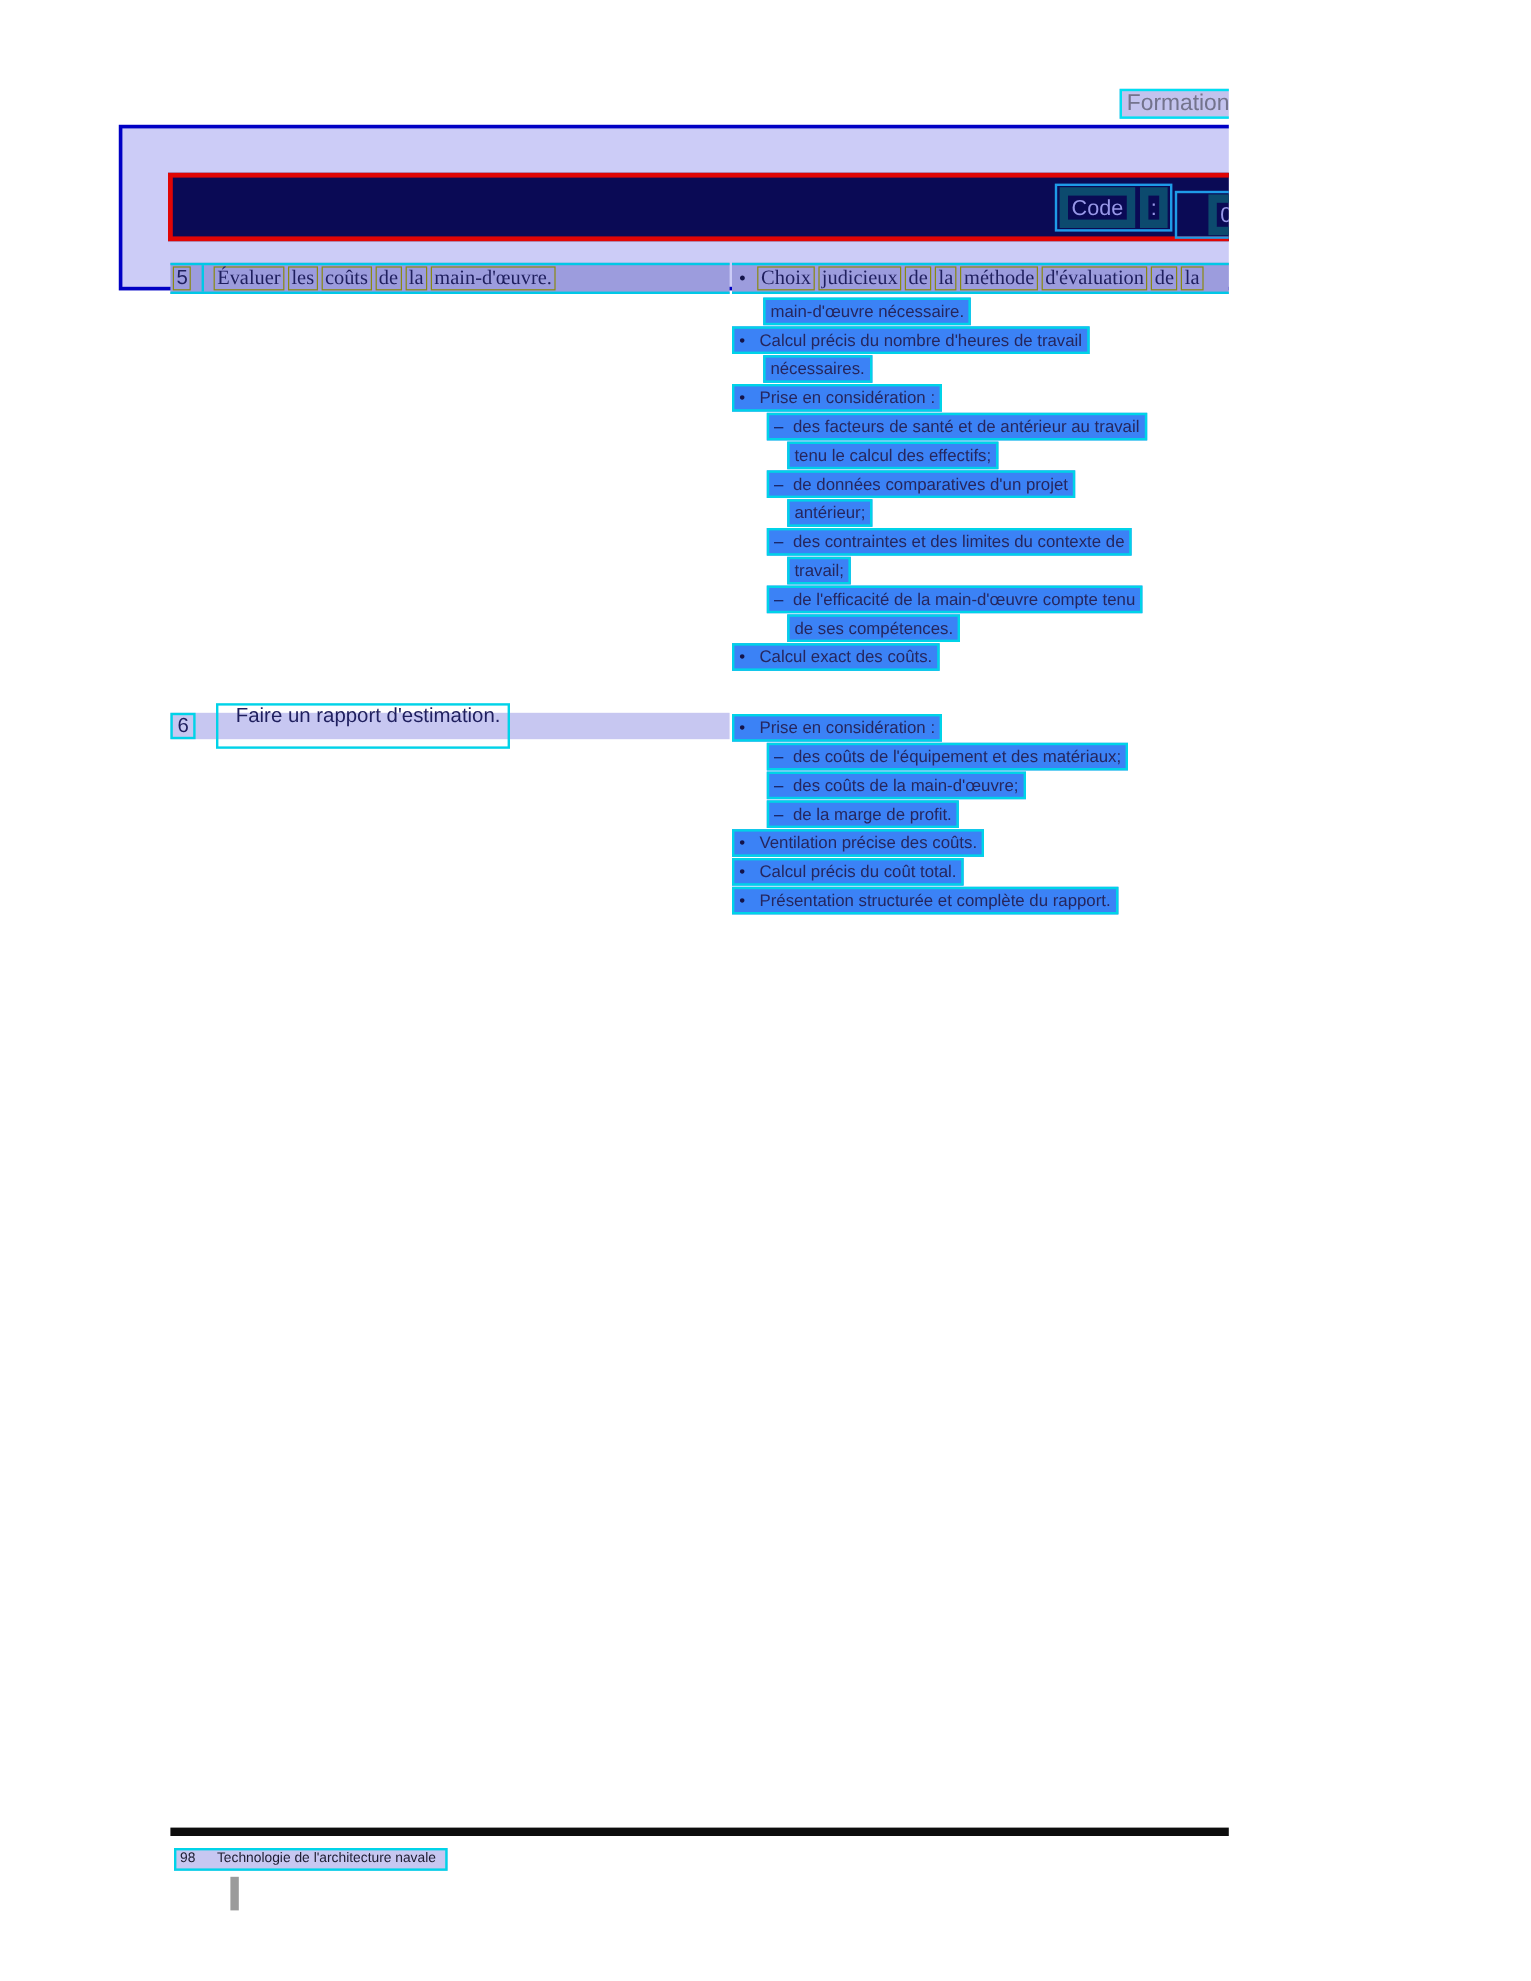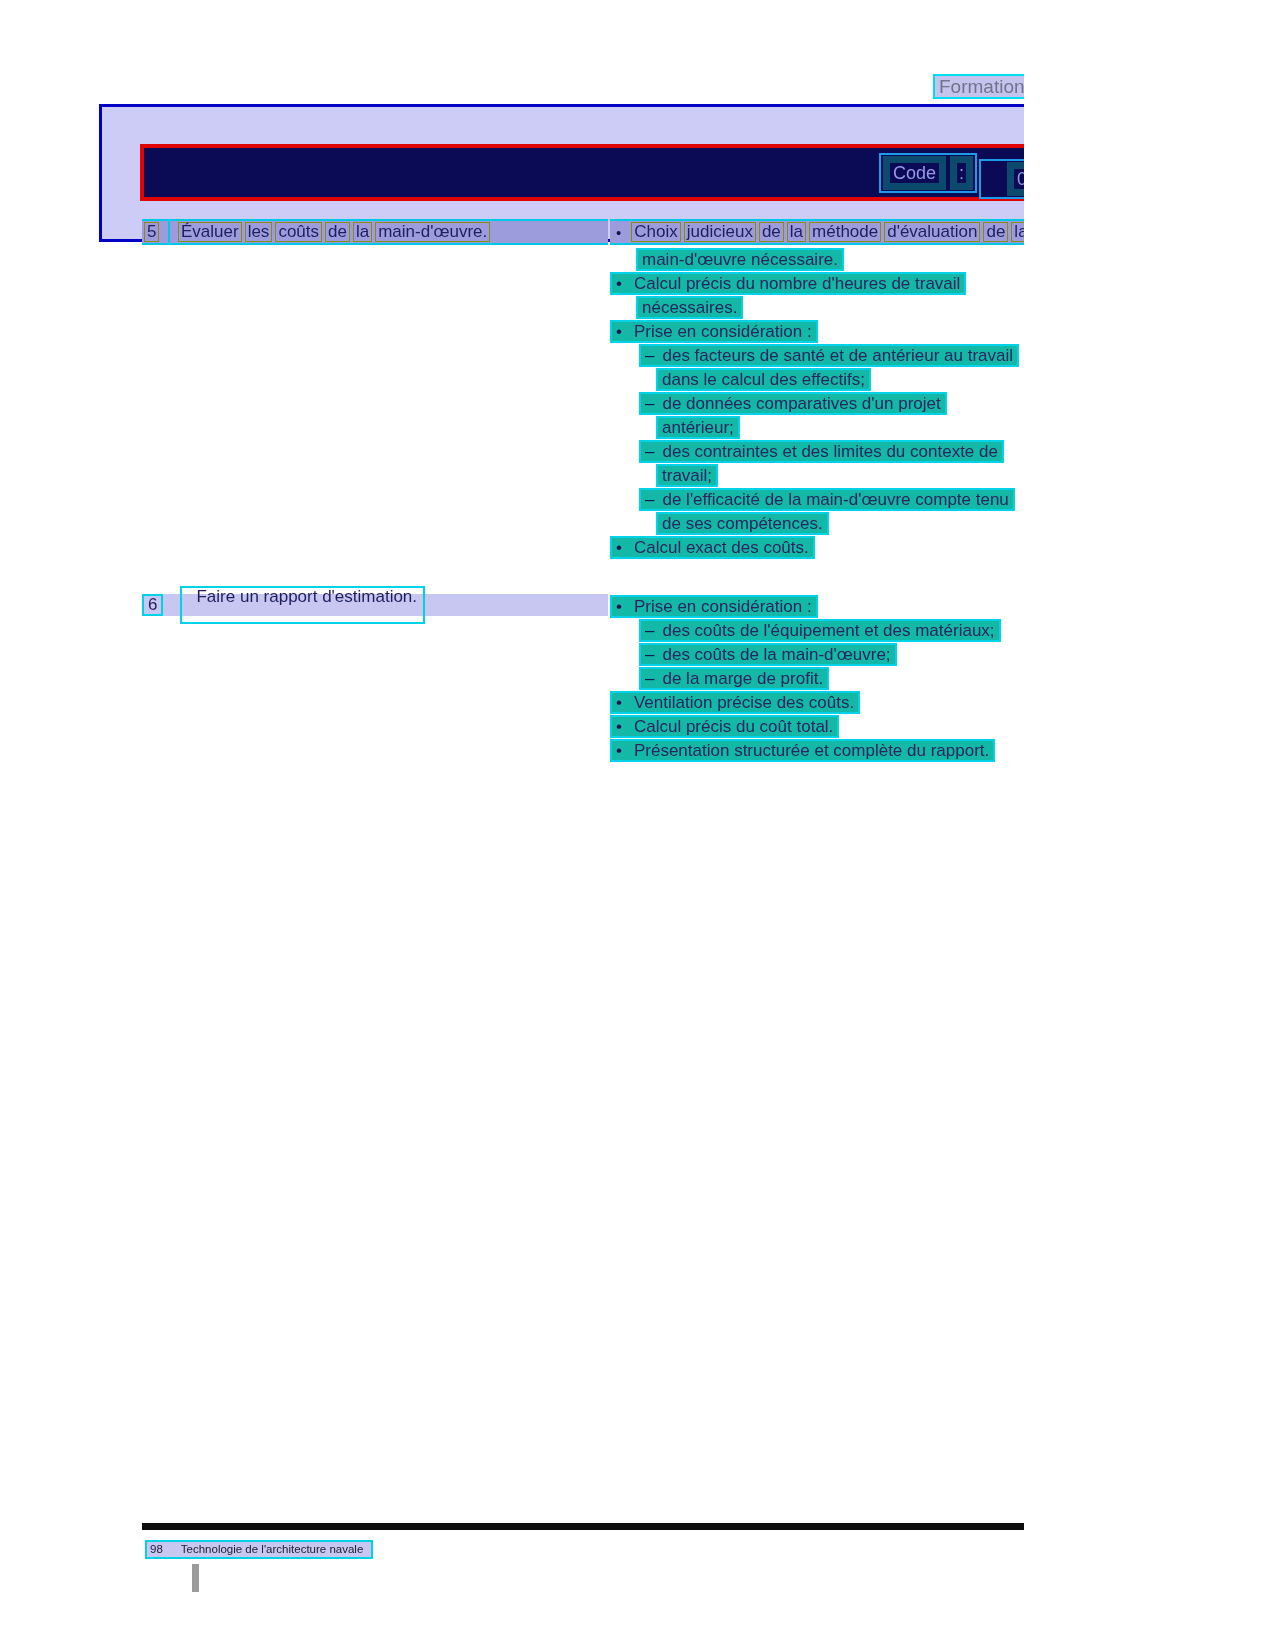--- a/index.html
+++ b/index.html
@@ -29,38 +29,38 @@
 
   
   .row-strip{position:absolute;height:22px;display:flex;align-items:center;
       box-sizing:content-box;}
   .row-strip.first{background:#9c9cdd;border-top:2px solid #00c8e6;
       border-bottom:2px solid #00c8e6;}
   #row5-left{left:142px;top:219px;width:466px;}
   #row5-right{left:610px;top:219px;width:452px;}
   .numseg{display:flex;align-items:center;padding-left:2px;width:24px;
       border-right:2px solid #00c8e6;align-self:stretch;}
-  .words{display:flex;align-items:flex-end;margin-left:8px;}
+  .words{display:flex;align-items:flex-end;margin-left:8px;font-family:Liberation Serif, serif;}
   .wb{border:1px solid #8a8a10;padding:0 2px;margin-right:3px;display:inline-block;
       font-size:17px;line-height:18px;color:#1f1f5e;white-space:nowrap;}
   .strip-bullet{color:#14144a;font-size:15px;margin:0 10px 0 6px;}
 
   
   #row6-left{left:142px;top:594px;width:466px;background:#c7c7f1;}
   .seg{border:2px solid #00d3e8;display:flex;align-items:center;height:18px;
       font-size:17px;line-height:18px;color:#1f1f5e;}
   .seg.num{padding:0 4px;}
   .seg.text{margin-left:17px;padding:0 6px 16px 14px;white-space:nowrap;align-items:center;}
 
   
   .criteria{position:absolute;left:610px;}
   #criteria-0{top:247px;}
   #criteria-1{top:594px;}
   .crit-row{height:24px;display:flex;align-items:center;}
-  .hl{background:#14b8a6;border:2px solid #00d3e8;padding:0 4px;font-size:17px;
+  .hl{background:#3b82f6;border:2px solid #00d3e8;padding:0 4px;font-size:14px;
       line-height:19px;color:#26265e;white-space:nowrap;display:flex;align-items:center;}
   .crit-row.cont{margin-left:26px;}
   .crit-row.dash{margin-left:29px;}
   .crit-row.dashcont{margin-left:46px;}
   .marker{margin-right:12px;color:#14144a;}
   .marker.dash-marker{margin-right:8px;}
 
   
   .footer-rule{position:absolute;left:142px;top:1523px;width:938px;height:7px;
       background:#0d0d0d;}
@@ -145,21 +145,21 @@
         </span>
       </div>
       <div class="crit-row dash">
         <span class="hl">
           <span class="marker dash-marker">–</span>
           <span>des facteurs de santé et de antérieur au travail</span>
         </span>
       </div>
       <div class="crit-row dashcont">
         <span class="hl">
-          <span>dans le calcul des effectifs;</span>
+          <span>tenu le calcul des effectifs;</span>
         </span>
       </div>
       <div class="crit-row dash">
         <span class="hl">
           <span class="marker dash-marker">–</span>
           <span>de données comparatives d'un projet</span>
         </span>
       </div>
       <div class="crit-row dashcont">
         <span class="hl">

